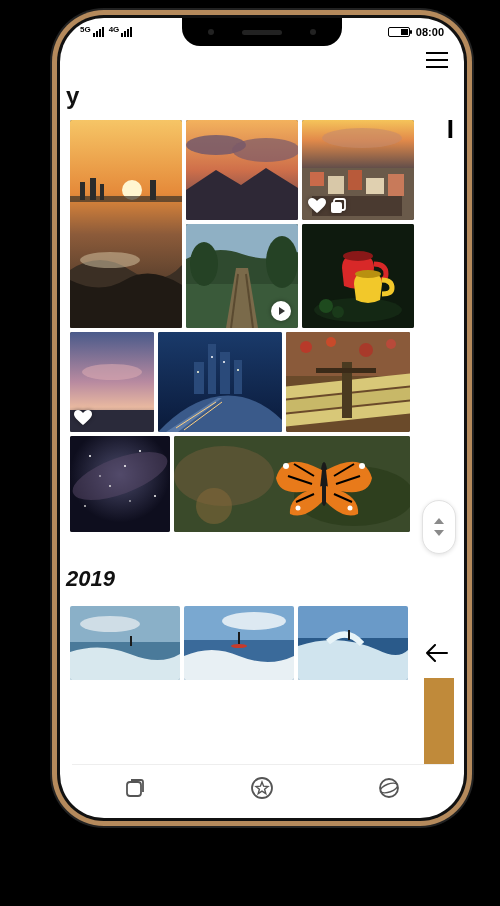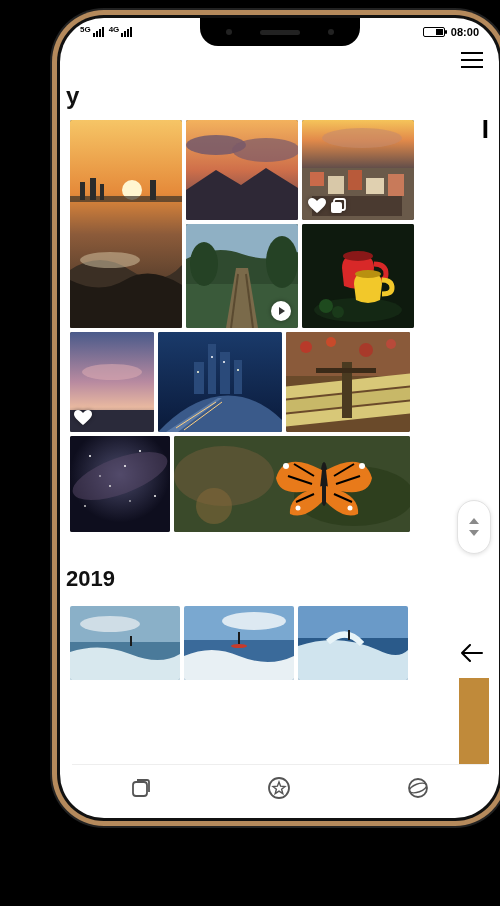--- a/index.html
+++ b/index.html
@@ -1,18 +1,18 @@
 <!DOCTYPE html>
 <html><head>
 <meta charset="utf-8">
 <style>
   * { margin: 0; padding: 0; box-sizing: border-box; }
   html, body { width: 500px; height: 906px; background: #000; font-family: -apple-system, Helvetica, Arial, sans-serif; overflow: hidden; }
   .phone {
-    position: absolute; left: 60px; top: 18px; width: 439px; height: 800px;
+    position: absolute; left: 60px; top: 18px; width: 404px; height: 800px;
     border-radius: 44px; background: #fff; overflow: hidden;
     box-shadow: 0 0 0 3px #111, 0 0 0 8px #b58a5c, 0 0 0 10px #222;
   }
   .notch {
     position: absolute; top: 0; left: 50%; transform: translateX(-50%);
     width: 160px; height: 28px; background: #000;
     border-bottom-left-radius: 18px; border-bottom-right-radius: 18px;
     display: flex; align-items: center; justify-content: center; gap: 28px;
     z-index: 50;
   }
@@ -35,21 +35,21 @@
   .hamburger { width: 22px; height: 16px; display: flex; flex-direction: column; justify-content: space-between; cursor: pointer; }
   .hamburger span { height: 2px; background: #000; width: 100%; }
   .title-fragment { font-size: 24px; font-weight: 600; color: #111; padding: 14px 0 10px 6px; }
   .right-edge-mark { position: absolute; right: 10px; top: 96px; font-size: 26px; font-weight: 700; color: #000; }
   .grid-area { padding: 0 10px; }
   .row { display: flex; gap: 4px; margin-bottom: 4px; }
   .tile { position: relative; border-radius: 2px; overflow: hidden; background: #333; }
   .tile svg { display: block; width: 100%; height: 100%; }
   .badge { position: absolute; display: flex; align-items: center; gap: 4px; }
   .badge svg { filter: drop-shadow(0 0 2px rgba(0,0,0,.4)); }
-  .section-label { font-size: 22px; font-weight: 600; color: #111; padding: 30px 0 14px 6px; }
+  .section-label { font-size: 22px; font-weight: 600; color: #111; padding: 30px 0 14px 6px; font-style: italic; }
   .thumb-row { display: flex; gap: 4px; padding: 0 10px; }
   .thumb { width: 110px; height: 74px; border-radius: 2px; overflow: hidden; position: relative; }
   .thumb svg { width: 100%; height: 100%; display: block; }
   .tab-bar {
     position: absolute; bottom: 8px; left: 12px; right: 12px; height: 46px;
     background: #fff; border-top: 1px solid #eee;
     display: flex; align-items: center; justify-content: space-around;
     border-bottom-left-radius: 30px; border-bottom-right-radius: 30px;
   }
   .tab-btn { width: 26px; height: 26px; display: flex; align-items: center; justify-content: center; cursor: pointer; }

